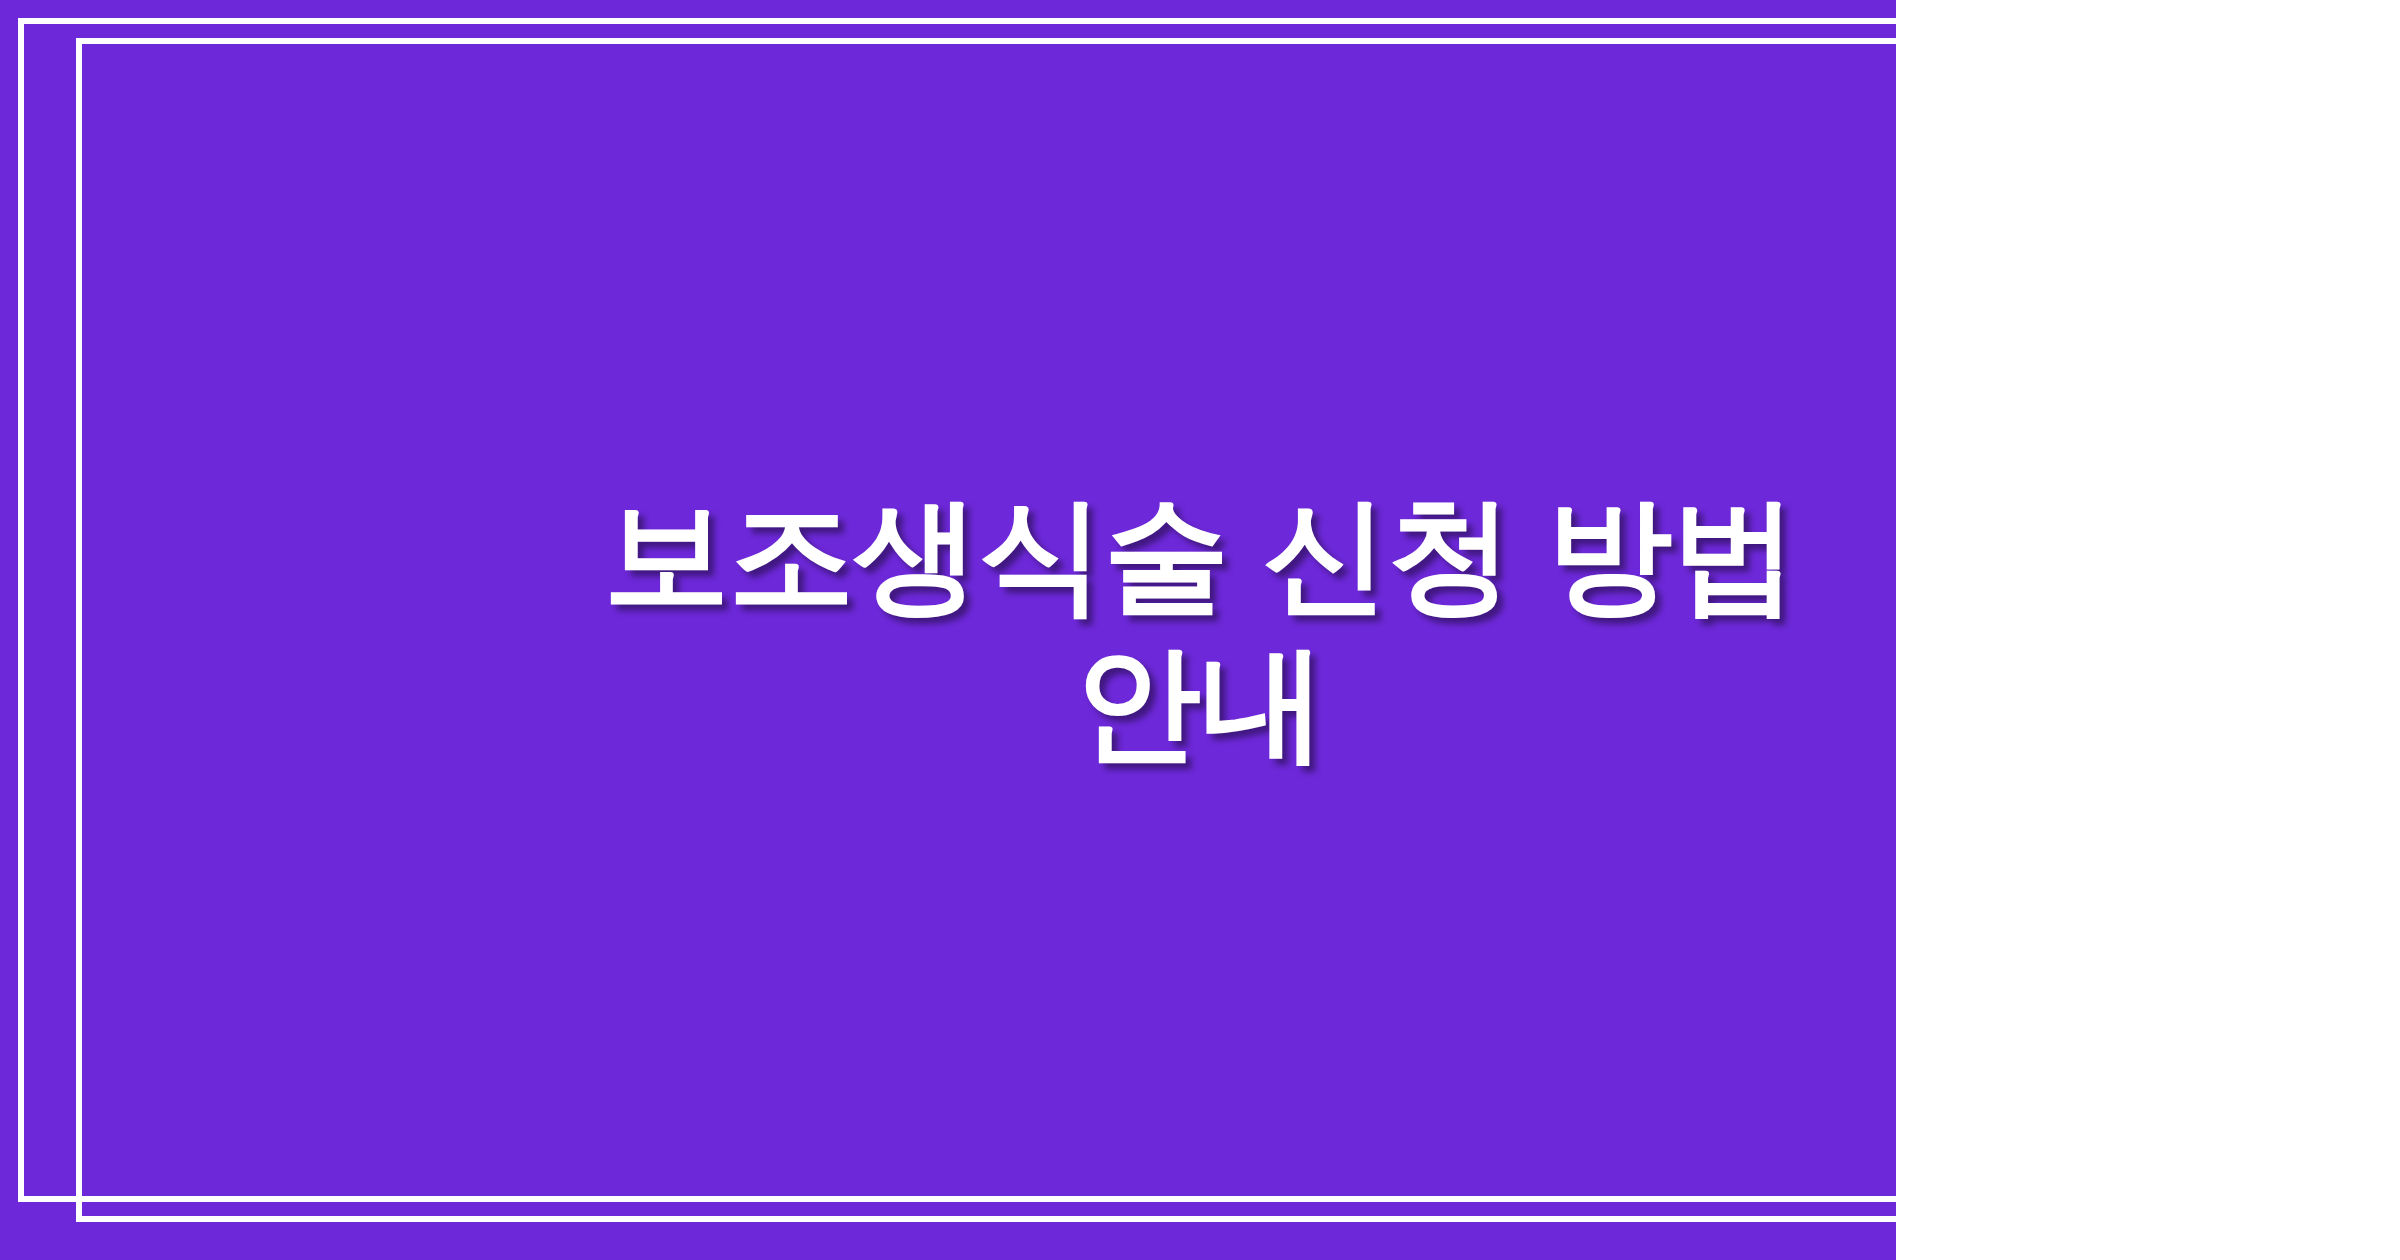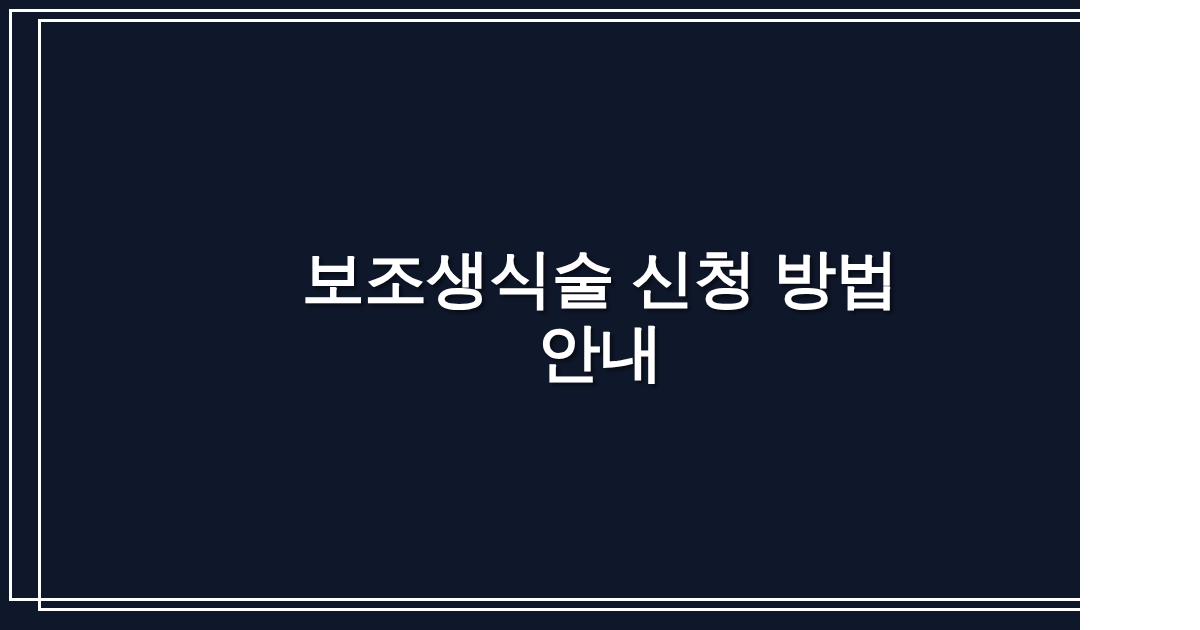--- a/index.html
+++ b/index.html
@@ -7,23 +7,23 @@
     padding: 0;
   }
   body {
     width: 1200px;
     height: 630px;
     overflow: hidden;
     font-family: "Liberation Sans", "DejaVu Sans", sans-serif;
   }
   .card {
     position: relative;
-    width: 1080px;
+    width: 948px;
     height: 630px;
-    background: #0f172a;
+    background: #6d28d9;
     overflow: hidden;
   }
   
   .frame {
     position: absolute;
     box-sizing: border-box;
     border-style: solid;
     border-color: #ffffff;
     pointer-events: none;
   }

